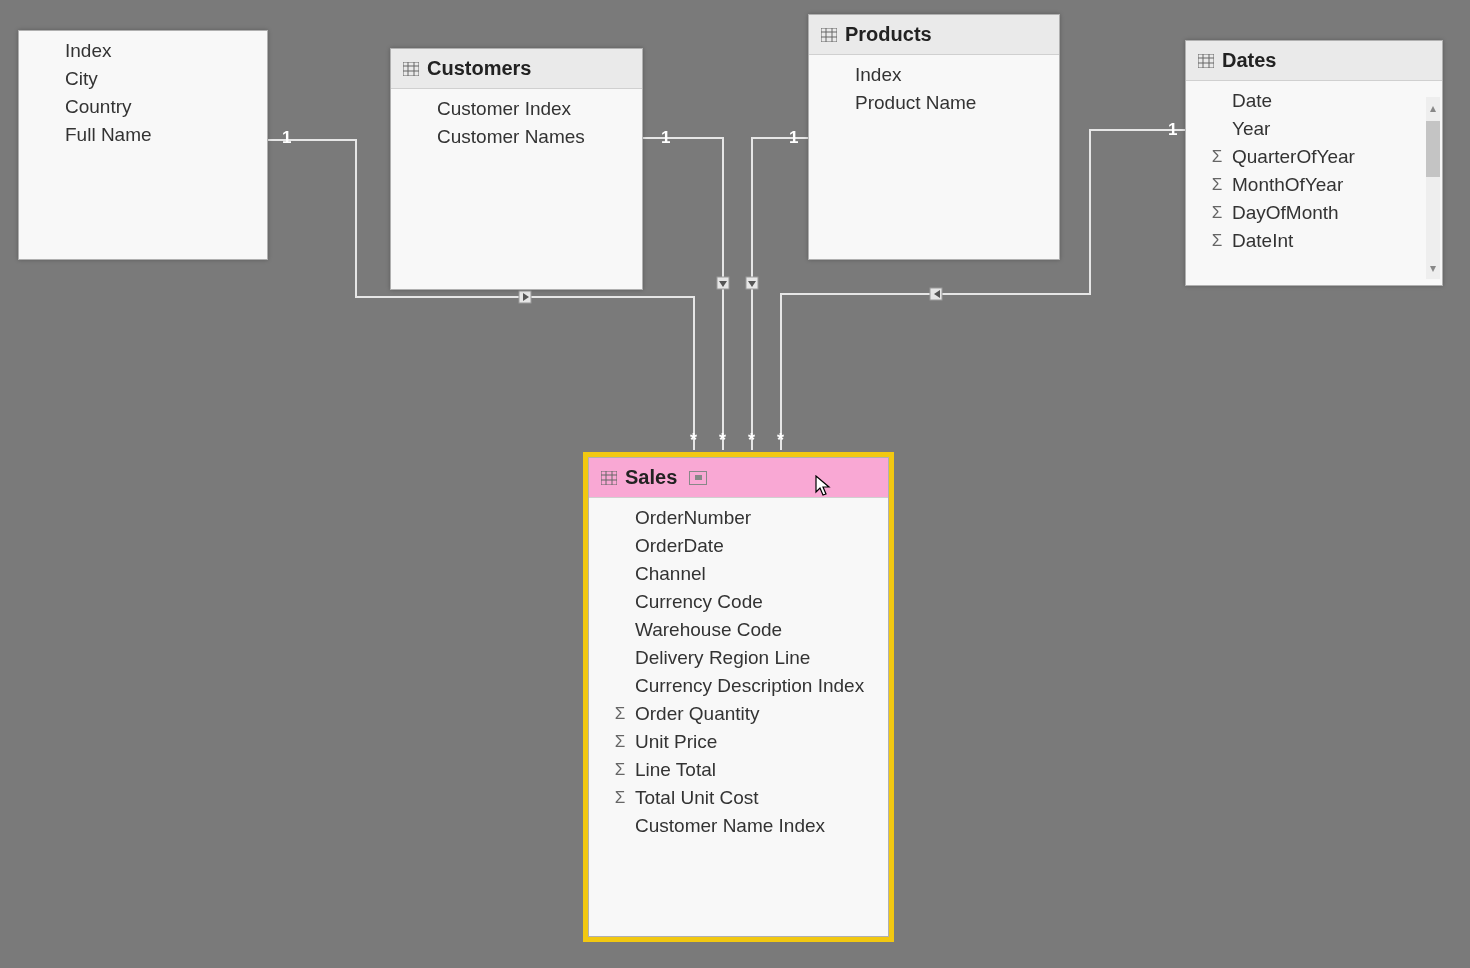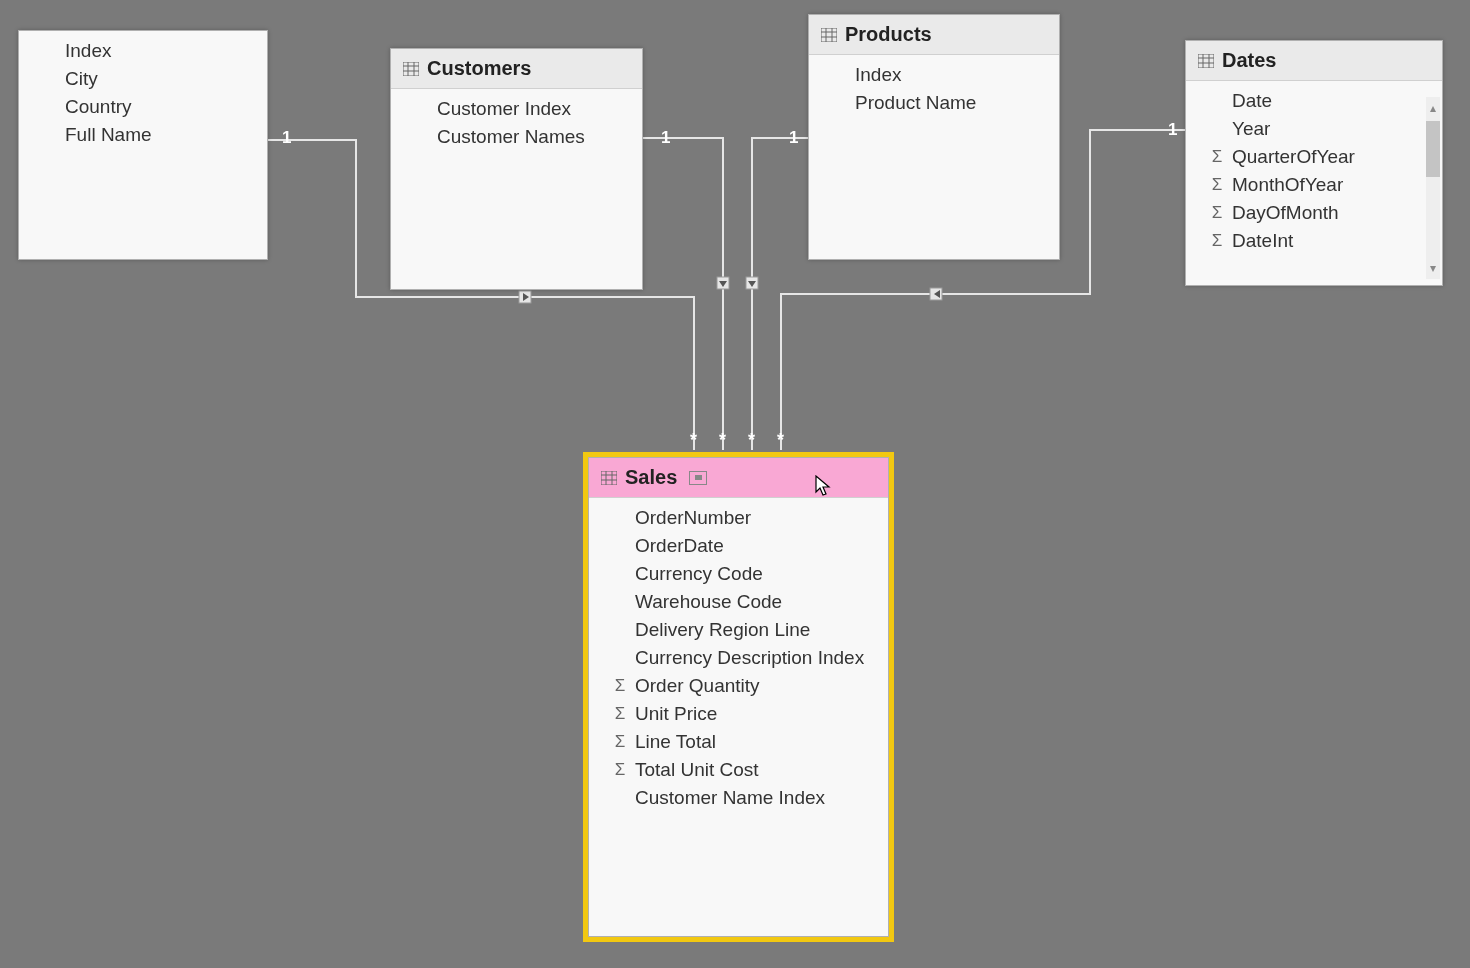--- a/index.html
+++ b/index.html
@@ -201,20 +201,24 @@
     <div class="field">
           <span class="sigma"></span>
           <span class="lbl">OrderNumber</span>
         </div>
     <div class="field">
           <span class="sigma"></span>
           <span class="lbl">OrderDate</span>
         </div>
     <div class="field">
           <span class="sigma"></span>
+          <span class="lbl">Channel</span>
+        </div>
+    <div class="field">
+          <span class="sigma"></span>
           <span class="lbl">Currency Code</span>
         </div>
     <div class="field">
           <span class="sigma"></span>
           <span class="lbl">Warehouse Code</span>
         </div>
     <div class="field">
           <span class="sigma"></span>
           <span class="lbl">Delivery Region Line</span>
         </div>

